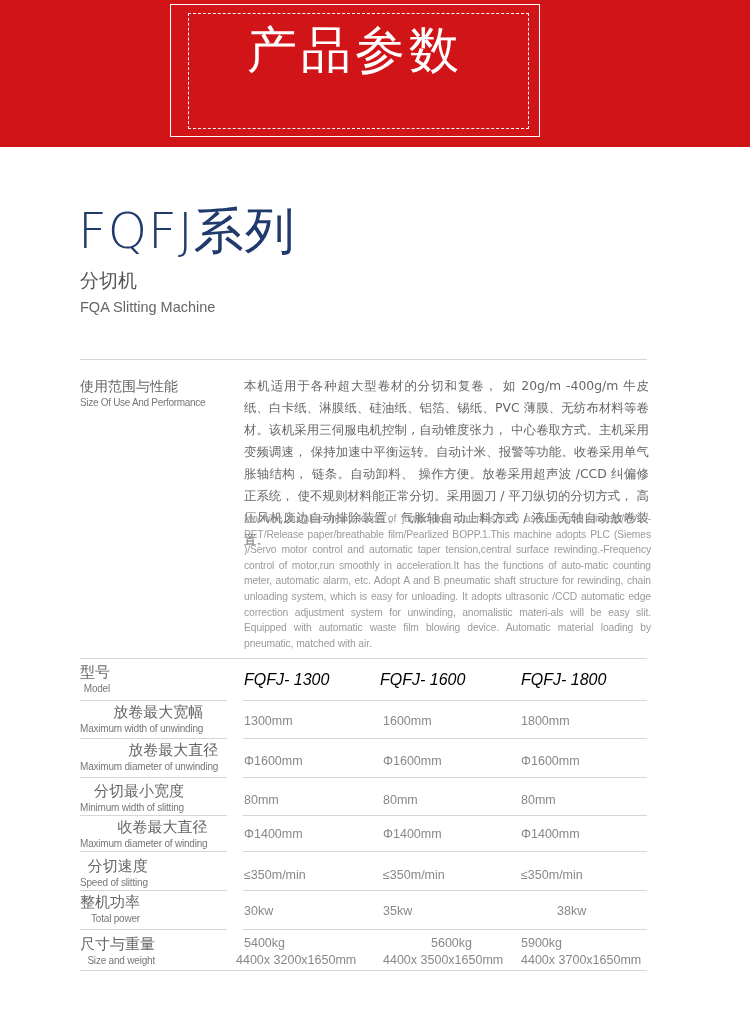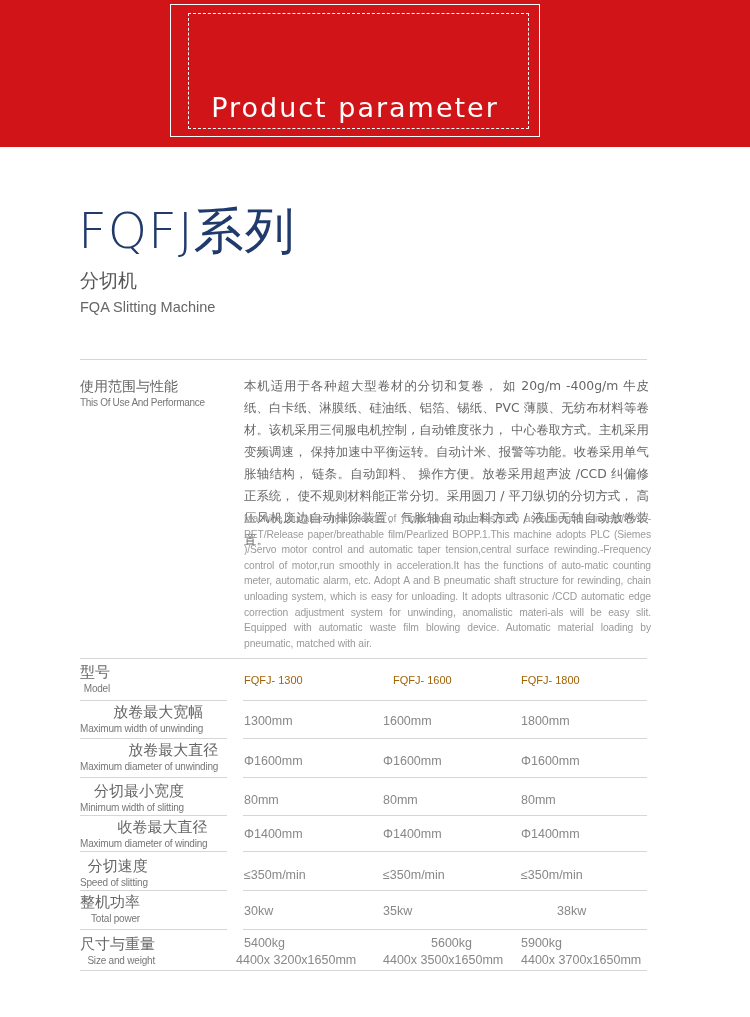--- a/index.html
+++ b/index.html
@@ -21,55 +21,55 @@
   .intro-label-cn { position: absolute; left: 80px; top: 376px; font-size: 14px; color: #666; line-height: 20px; }
   .intro-label-en { position: absolute; left: 80px; top: 396px; font-size: 10px; color: #777; line-height: 14px; font-family: "Liberation Sans", sans-serif; letter-spacing: -0.3px; }
   .intro-cn { position: absolute; left: 244px; top: 375px; width: 405px; font-size: 12.4px; color: #666; line-height: 22px; text-align: justify; }
   .intro-en { position: absolute; left: 244px; top: 511px; width: 407px; font-size: 10.3px; color: #9a9a9a; line-height: 15.6px; font-family: "Liberation Sans", sans-serif; text-align: justify; letter-spacing: -0.1px; }
 
   .row { position: absolute; left: 0; width: 750px; }
   .row-label { position: absolute; left: 80px; text-align: right; }
   .row-label .cn { font-size: 15px; color: #666; line-height: 19px; }
   .row-label .en { font-size: 10px; color: #777; line-height: 13px; font-family: "Liberation Sans", sans-serif; letter-spacing: -0.2px; }
   .cell { position: absolute; font-size: 12.5px; color: #888; line-height: 16px; font-family: "Liberation Sans", sans-serif; }
-  .cell.model { font-size: 11px; color: #a16207; font-family: "Liberation Sans", sans-serif; }
+  .cell.model { font-size: 16px; color: #000000; font-family: "Liberation Sans", sans-serif; font-style: italic; }
   .line-left { position: absolute; left: 80px; width: 147px; height: 1px; background: #d6d6d6; }
   .line-right { position: absolute; left: 243px; width: 404px; height: 1px; background: #d6d6d6; }
 </style>
 </head>
 <body>
 
 <div class="banner">
   <div class="banner-outer"></div>
   <div class="banner-inner"></div>
-  <div class="banner-sub">Product parameter</div>
+  <div class="banner-title">产品参数</div>
 </div>
 
 <div class="series-title">FQFJ系列</div>
 <div class="series-cn">分切机</div>
 <div class="series-en">FQA Slitting Machine</div>
 
 <div class="divider" style="left:80px; top:359px; width:567px;"></div>
 
 <div class="intro-label-cn">使用范围与性能</div>
-<div class="intro-label-en">This Of Use And Performance</div>
+<div class="intro-label-en">Size Of Use And Performance</div>
 <div class="intro-cn">本机适用于各种超大型卷材的分切和复卷， 如 20g/m -400g/m 牛皮纸、白卡纸、淋膜纸、硅油纸、铝箔、锡纸、PVC 薄膜、无纺布材料等卷材。该机采用三伺服电机控制 , 自动锥度张力， 中心卷取方式。主机采用变频调速， 保持加速中平衡运转。自动计米、报警等功能。收卷采用单气胀轴结构， 链条。自动卸料、 操作方便。放卷采用超声波 /CCD 纠偏修正系统， 使不规则材料能正常分切。采用圆刀 / 平刀纵切的分切方式， 高压风机废边自动排除装置。气胀轴自动上料方式 / 液压无轴自动放卷装置。</div>
 <div class="intro-en">Machine suitable many kinds of jumbo roll materials,such as adhesive stickers/PVC/-PET/Release paper/breathable film/Pearlized BOPP.1.This machine adopts PLC (Siemes )/Servo motor control and automatic taper tension,central surface rewinding.-Frequency control of motor,run smoothly in acceleration.It has the functions of auto-matic counting meter, automatic alarm, etc. Adopt A and B pneumatic shaft structure for rewinding, chain unloading system, which is easy for unloading. It adopts ultrasonic /CCD automatic edge correction adjustment system for unwinding, anomalistic materi-als will be easy slit.  Equipped with automatic waste film blowing device. Automatic material loading by pneumatic, matched with air.</div>
 
 <div class="divider" style="left:80px; top:658px; width:567px;"></div>
 
 <div>
 
   <div class="row" style="top:663px;">
     <div class="row-label">
       <div class="cn">型号</div>
       <div class="en">Model</div>
     </div>
     <div class="cell model" style="left:244px; top:9px;">FQFJ- 1300</div>
-    <div class="cell model" style="left:393px; top:9px;">FQFJ- 1600</div>
+    <div class="cell model" style="left:380px; top:9px;">FQFJ- 1600</div>
     <div class="cell model" style="left:521px; top:9px;">FQFJ- 1800</div>
   </div>
   <div class="line-left" style="top:700px;"></div>
   <div class="line-right" style="top:700px;"></div>
 
   <div class="row" style="top:703px;">
     <div class="row-label">
       <div class="cn">放卷最大宽幅</div>
       <div class="en">Maximum width of unwinding</div>
     </div>

